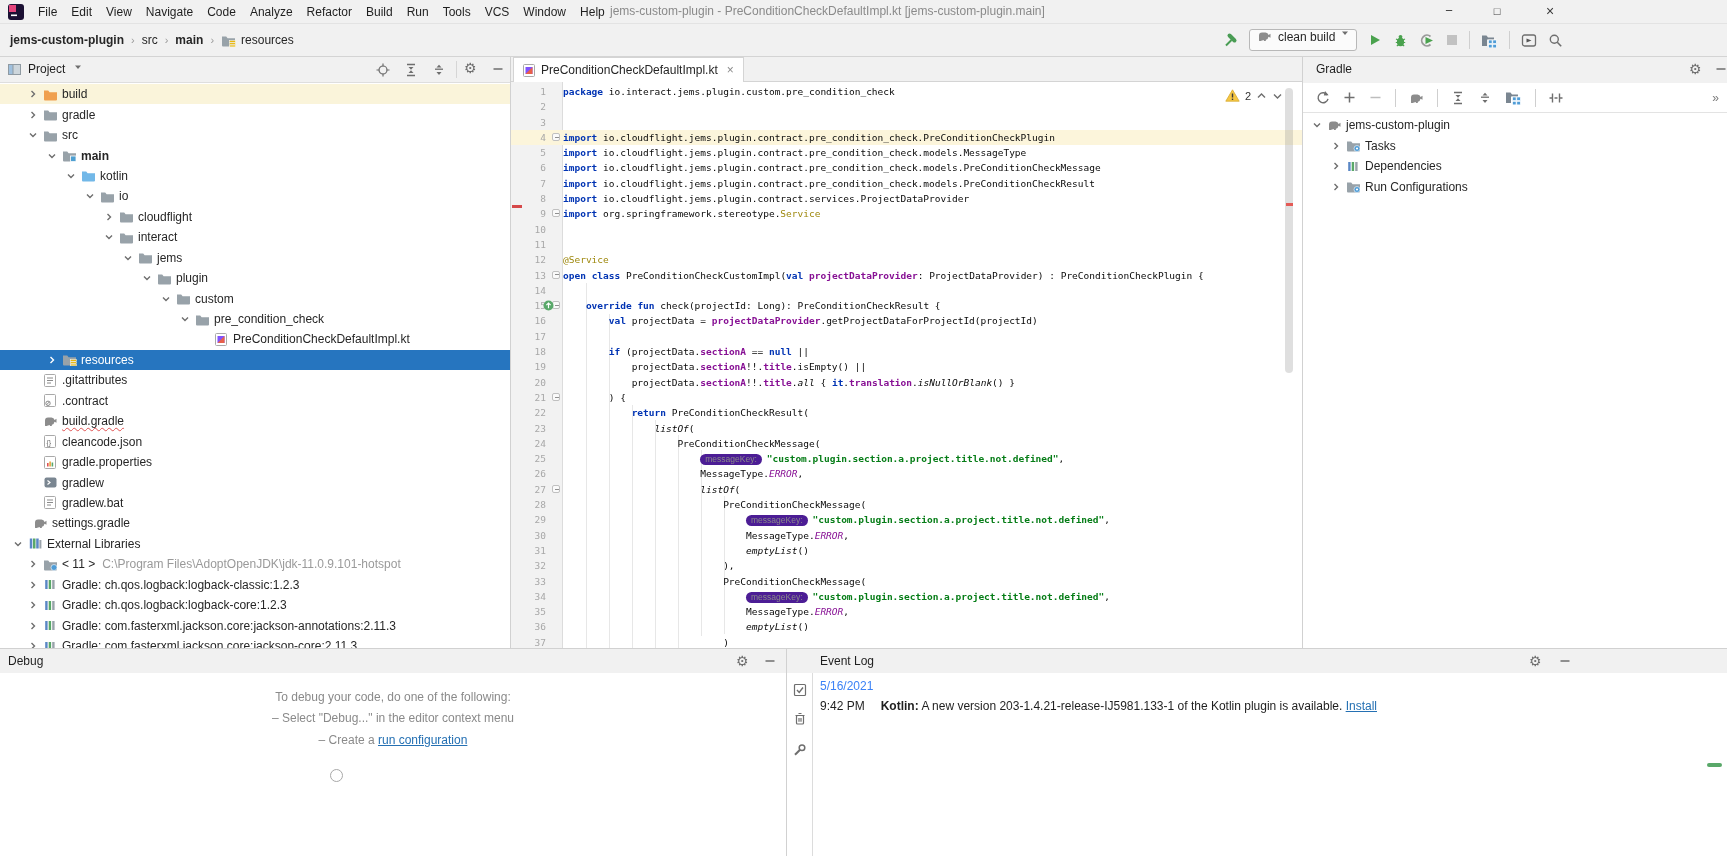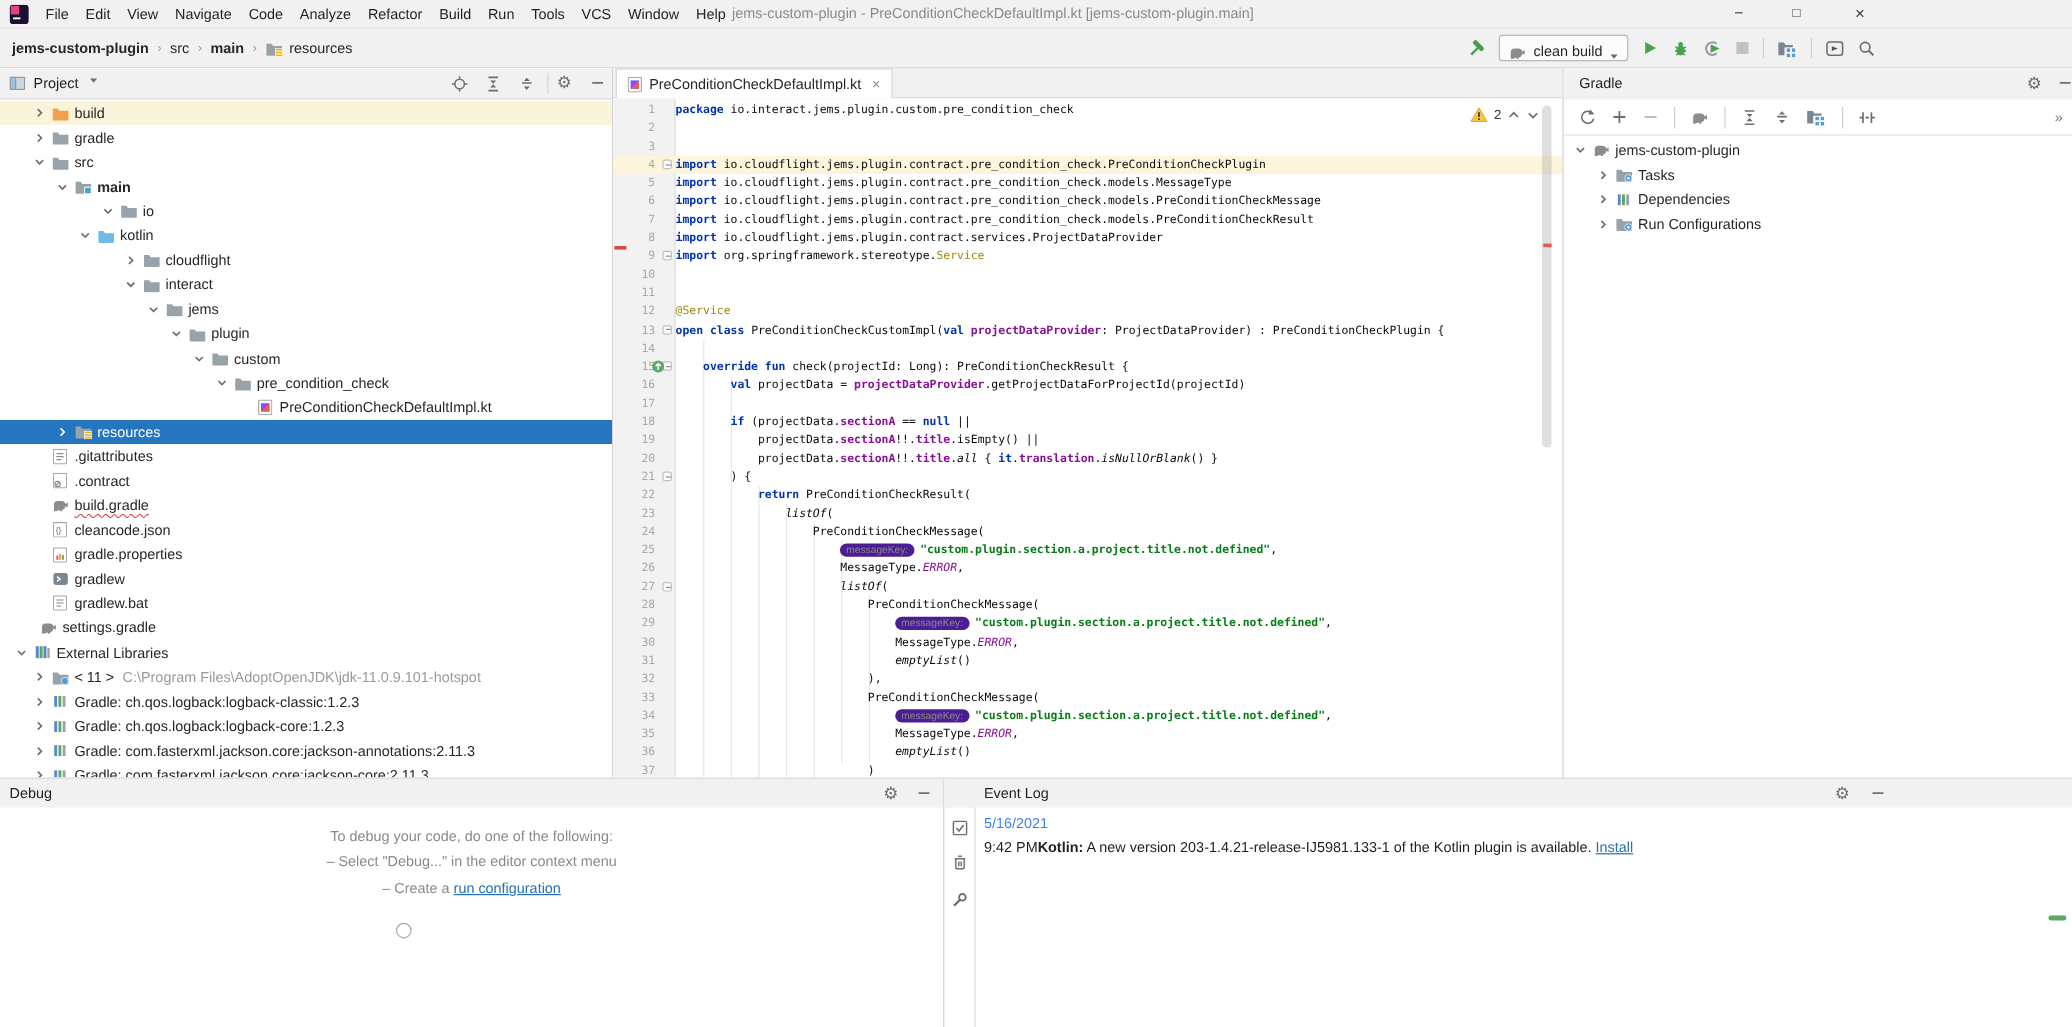--- a/index.html
+++ b/index.html
@@ -15,21 +15,21 @@
 .wintitle{position:absolute;left:610px;top:0;line-height:22px;color:#8a8a8a;white-space:nowrap;}
 .winbtn{position:absolute;top:0;width:30px;height:22px;text-align:center;line-height:22px;color:#3a3a3a;font-size:13px;}
 .winbtn.min{left:1434px;}.winbtn.max{left:1482px;font-size:11px;}.winbtn.close{left:1535px;font-size:14px;}
 
 .toolbar{position:absolute;left:0;top:24px;width:1727px;height:33px;background:#f1f1f1;border-bottom:1px solid #d4d4d4;}
 .breadcrumb{position:absolute;left:10px;top:0;height:32px;display:flex;align-items:center;white-space:nowrap;}
 .crumb.b{font-weight:bold;}
 .bcsep{color:#9a9a9a;margin:0 7px;font-size:11px;}
 .breadcrumb .icn{margin-right:5px;}
 .toolcluster{position:absolute;left:1222px;top:0;height:32px;display:flex;align-items:center;gap:11px;}
-.combo{display:flex;align-items:flex-end;gap:6px;height:22px;padding:0 7px;border:1px solid #b8b8b8;border-radius:3px;background:#fbfbfb;}
+.combo{display:flex;align-items:flex-start;gap:6px;height:22px;padding:0 7px;border:1px solid #b8b8b8;border-radius:3px;background:#fbfbfb;}
 .vsep{width:1px;height:18px;background:#cfcfcf;}
 
 .projpanel{position:absolute;left:0;top:57px;width:511px;height:591px;background:#fff;border-right:1px solid #d1d1d1;overflow:hidden;}
 .phead{position:relative;height:26px;background:#f1f1f1;border-bottom:1px solid #dedede;}
 .phead .hicon{position:absolute;top:6px;}
 .ptitle{position:absolute;left:28px;line-height:25px;color:#1f1f1f;}
 .ptree{position:absolute;left:0;top:27px;width:511px;}
 .trow{display:flex;align-items:center;height:20.45px;white-space:nowrap;}
 .trow.sel{background:#2675bf;color:#fff;}
 .trow.sel .chev svg *{stroke:#fff;}
@@ -83,21 +83,21 @@
 .dline{position:absolute;left:0;width:786px;text-align:center;color:#8a8a8a;}
 .alink{color:#2470b3;text-decoration:underline;}
 .dcircle{position:absolute;left:330px;top:120px;width:13px;height:13px;border:1px solid #a8a8a8;border-radius:50%;}
 .eventlog{position:absolute;left:786px;top:648px;width:941px;height:208px;background:#fff;border-top:1px solid #d1d1d1;border-left:1px solid #d1d1d1;}
 .ehead{position:relative;height:24px;background:#f1f1f1;}
 .etitle{position:absolute;left:33px;line-height:24px;color:#1f1f1f;}
 .estrip{position:absolute;left:0;top:24px;width:26px;height:184px;border-right:1px solid #dcdcdc;}
 .estrip .icn{position:absolute;left:6px;}
 .edate{position:absolute;left:33px;top:30px;color:#3b82f6;}
 .emsg{position:absolute;left:33px;top:50px;white-space:nowrap;color:#1f1f1f;}
-.etime{}
+.etime{margin-right:16px;}
 .esrc{font-weight:bold;}
 .greendash{position:absolute;right:5px;top:114px;width:15px;height:4px;border-radius:2px;background:#59a869;}
 </style>
 </head>
 <body>
 
 <div class="app">
 
   <div class="titlebar">
     <span class="logo icn">
@@ -313,45 +313,45 @@
             </svg>
           </span>
           <span class="icn">
             <svg width="15" height="13" viewBox="0 0 15 13">
               <path d="M1 2.5 h4.2 l1.4 1.8 H14 v7.2 a1 1 0 0 1 -1 1 H2 a1 1 0 0 1 -1 -1 z" fill="#98a2a9"></path>
               <rect x="8.5" y="7" width="5.5" height="5.5" fill="#4e9fd1" stroke="#fff" stroke-width="0.8"></rect>
             </svg>
           </span>
           <span class="tlabel b">main</span>
         </div>
+        <div class="trow" style="padding-left: 63px;">
+          <span class="chev">
+            <svg width="10" height="10" viewBox="0 0 10 10">
+              <path d="M2 3.5 L5 6.5 L8 3.5" stroke="#6e6e6e" fill="none" stroke-width="1.4"></path>
+            </svg>
+          </span>
+          <span class="icn">
+            <svg width="15" height="13" viewBox="0 0 15 13">
+              <path d="M1 2.5 h4.2 l1.4 1.8 H14 v7.2 a1 1 0 0 1 -1 1 H2 a1 1 0 0 1 -1 -1 z" fill="#72b8e8"></path>
+            </svg>
+          </span>
+          <span class="tlabel">kotlin</span>
+        </div>
         <div class="trow" style="padding-left: 82px;">
           <span class="chev">
             <svg width="10" height="10" viewBox="0 0 10 10">
               <path d="M2 3.5 L5 6.5 L8 3.5" stroke="#6e6e6e" fill="none" stroke-width="1.4"></path>
             </svg>
           </span>
           <span class="icn">
             <svg width="15" height="13" viewBox="0 0 15 13">
               <path d="M1 2.5 h4.2 l1.4 1.8 H14 v7.2 a1 1 0 0 1 -1 1 H2 a1 1 0 0 1 -1 -1 z" fill="#98a2a9"></path>
             </svg>
           </span>
           <span class="tlabel">io</span>
-        </div>
-        <div class="trow" style="padding-left: 63px;">
-          <span class="chev">
-            <svg width="10" height="10" viewBox="0 0 10 10">
-              <path d="M2 3.5 L5 6.5 L8 3.5" stroke="#6e6e6e" fill="none" stroke-width="1.4"></path>
-            </svg>
-          </span>
-          <span class="icn">
-            <svg width="15" height="13" viewBox="0 0 15 13">
-              <path d="M1 2.5 h4.2 l1.4 1.8 H14 v7.2 a1 1 0 0 1 -1 1 H2 a1 1 0 0 1 -1 -1 z" fill="#72b8e8"></path>
-            </svg>
-          </span>
-          <span class="tlabel">kotlin</span>
         </div>
         <div class="trow" style="padding-left: 101px;">
           <span class="chev">
             <svg width="10" height="10" viewBox="0 0 10 10">
               <path d="M3.5 2 L6.5 5 L3.5 8" stroke="#6e6e6e" fill="none" stroke-width="1.4"></path>
             </svg>
           </span>
           <span class="icn">
             <svg width="15" height="13" viewBox="0 0 15 13">
               <path d="M1 2.5 h4.2 l1.4 1.8 H14 v7.2 a1 1 0 0 1 -1 1 H2 a1 1 0 0 1 -1 -1 z" fill="#98a2a9"></path>

